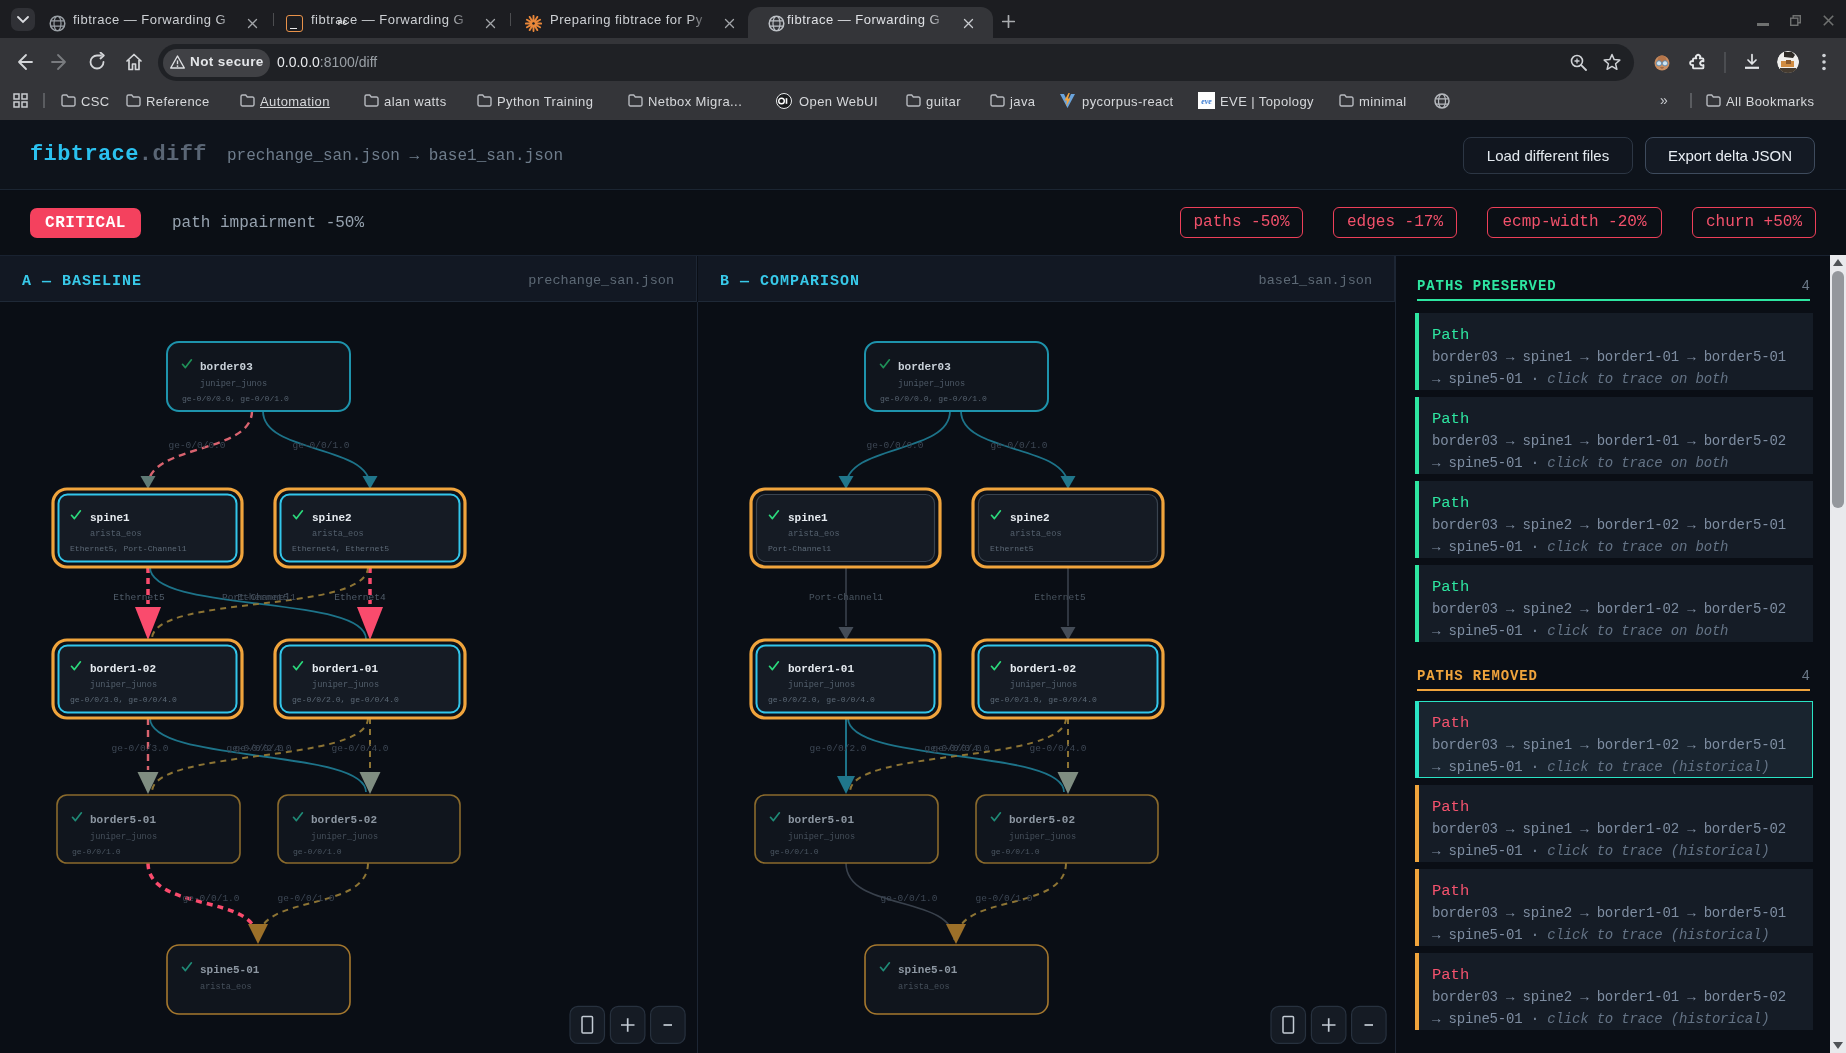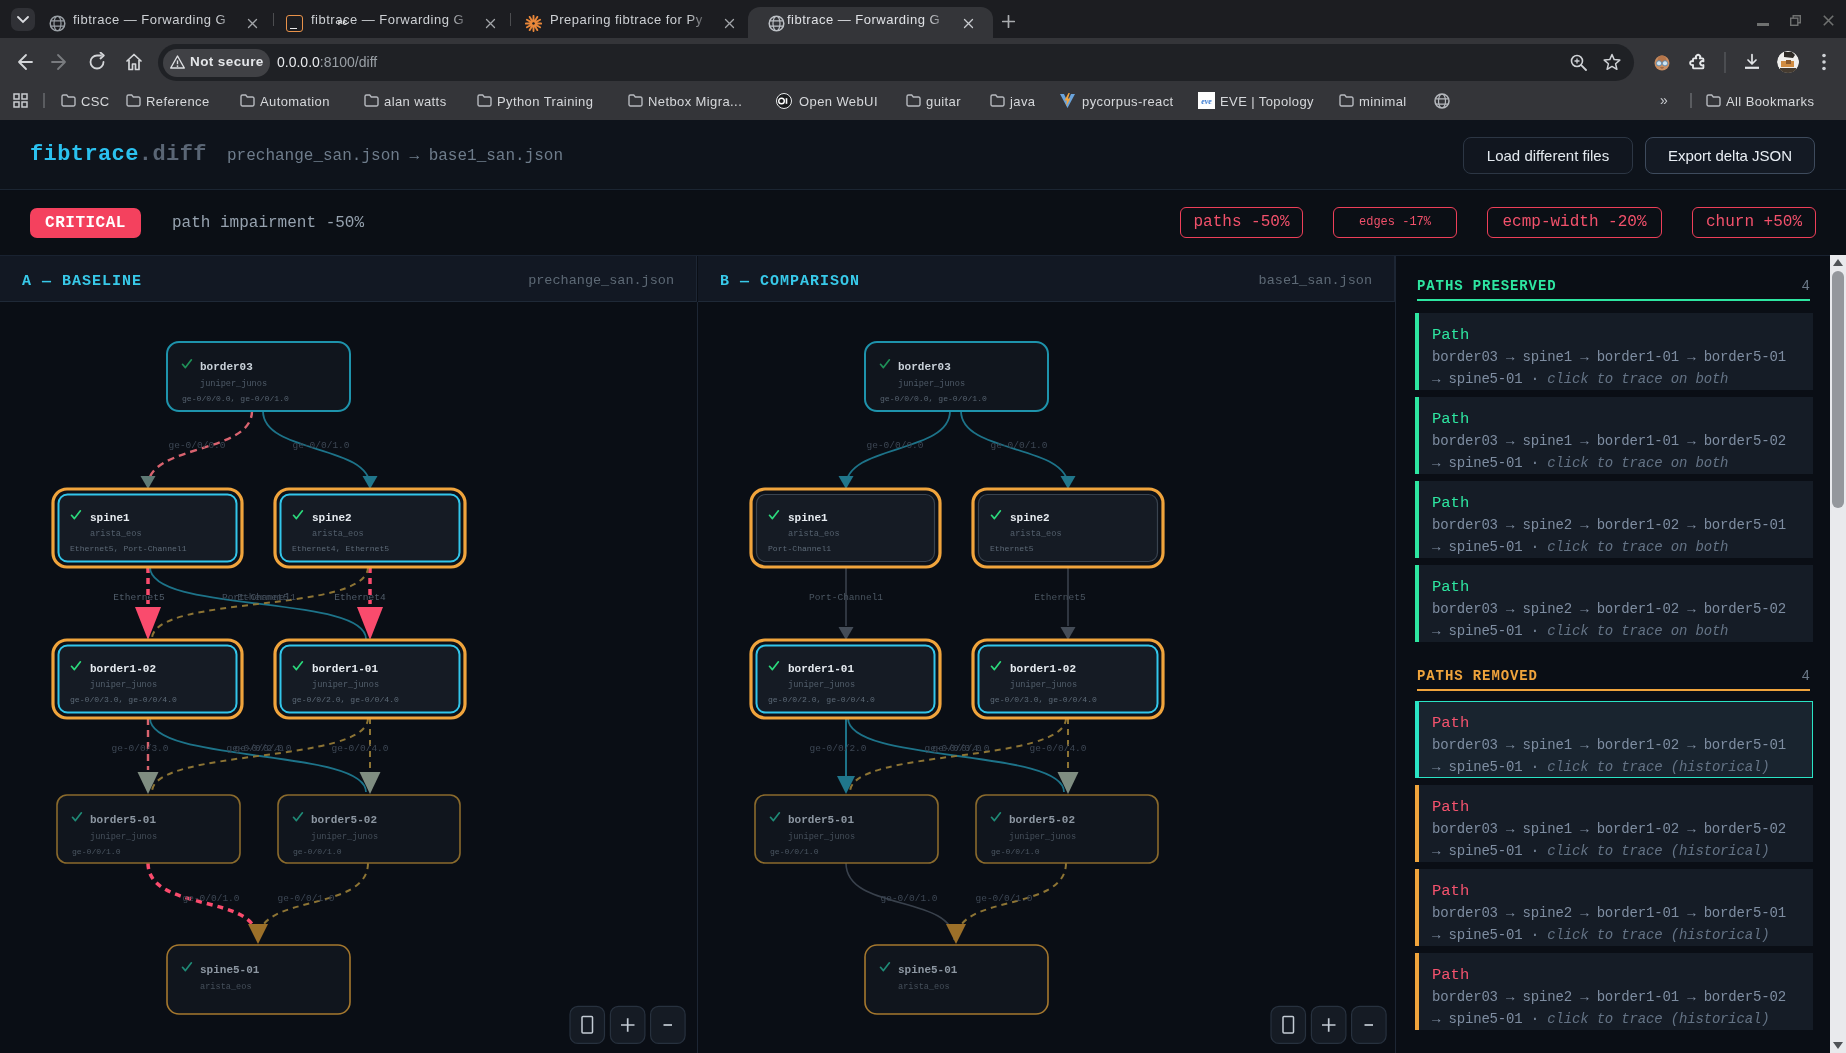--- a/index.html
+++ b/index.html
@@ -149,21 +149,21 @@
       <path d="M1,2.5 a1.5,1.5 0 0 1 1.5,-1.5 h3.2 l1.6,2 h5.2 a1.5,1.5 0 0 1 1.5,1.5 v6 a1.5,1.5 0 0 1 -1.5,1.5 h-10 a1.5,1.5 0 0 1 -1.5,-1.5 z" fill="none" stroke="#b6b9be" stroke-width="1.4"></path>
     </svg>
 <div class="abs" style="left:81px;top:6.5px;font-size:13px;letter-spacing:0.4px;color:#d6d8db;">CSC</div>
 <svg class="abs" style="left:126px;top:7px" width="15" height="13">
       <path d="M1,2.5 a1.5,1.5 0 0 1 1.5,-1.5 h3.2 l1.6,2 h5.2 a1.5,1.5 0 0 1 1.5,1.5 v6 a1.5,1.5 0 0 1 -1.5,1.5 h-10 a1.5,1.5 0 0 1 -1.5,-1.5 z" fill="none" stroke="#b6b9be" stroke-width="1.4"></path>
     </svg>
 <div class="abs" style="left:146px;top:6.5px;font-size:13px;letter-spacing:0.4px;color:#d6d8db;">Reference</div>
 <svg class="abs" style="left:240px;top:7px" width="15" height="13">
       <path d="M1,2.5 a1.5,1.5 0 0 1 1.5,-1.5 h3.2 l1.6,2 h5.2 a1.5,1.5 0 0 1 1.5,1.5 v6 a1.5,1.5 0 0 1 -1.5,1.5 h-10 a1.5,1.5 0 0 1 -1.5,-1.5 z" fill="none" stroke="#b6b9be" stroke-width="1.4"></path>
     </svg>
-<div class="abs" style="left:260px;top:6.5px;font-size:13px;letter-spacing:0.4px;color:#d6d8db;">Automation</div>
+<div class="abs" style="left:260px;top:6.5px;font-size:13px;letter-spacing:0.4px;color:#d6d8db;text-decoration:underline;">Automation</div>
 <svg class="abs" style="left:364px;top:7px" width="15" height="13">
       <path d="M1,2.5 a1.5,1.5 0 0 1 1.5,-1.5 h3.2 l1.6,2 h5.2 a1.5,1.5 0 0 1 1.5,1.5 v6 a1.5,1.5 0 0 1 -1.5,1.5 h-10 a1.5,1.5 0 0 1 -1.5,-1.5 z" fill="none" stroke="#b6b9be" stroke-width="1.4"></path>
     </svg>
 <div class="abs" style="left:384px;top:6.5px;font-size:13px;letter-spacing:0.4px;color:#d6d8db;">alan watts</div>
 <svg class="abs" style="left:477px;top:7px" width="15" height="13">
       <path d="M1,2.5 a1.5,1.5 0 0 1 1.5,-1.5 h3.2 l1.6,2 h5.2 a1.5,1.5 0 0 1 1.5,1.5 v6 a1.5,1.5 0 0 1 -1.5,1.5 h-10 a1.5,1.5 0 0 1 -1.5,-1.5 z" fill="none" stroke="#b6b9be" stroke-width="1.4"></path>
     </svg>
 <div class="abs" style="left:497px;top:6.5px;font-size:13px;letter-spacing:0.4px;color:#d6d8db;">Python Training</div>
 <svg class="abs" style="left:628px;top:7px" width="15" height="13">
       <path d="M1,2.5 a1.5,1.5 0 0 1 1.5,-1.5 h3.2 l1.6,2 h5.2 a1.5,1.5 0 0 1 1.5,1.5 v6 a1.5,1.5 0 0 1 -1.5,1.5 h-10 a1.5,1.5 0 0 1 -1.5,-1.5 z" fill="none" stroke="#b6b9be" stroke-width="1.4"></path>
@@ -219,21 +219,21 @@
 <div class="abs" style="left:0;top:120px;width:1846px;height:70px;background:#0e131b;border-bottom:1px solid #1b2532;">
 <div class="abs mono" style="left:30px;top:22px;font-size:22px;font-weight:bold;letter-spacing:0.4px;color:#2bc1ef;">fibtrace<span style="color:#5a6675;">.diff</span></div>
 <div class="abs mono" style="left:227px;top:27px;font-size:16px;color:#6e7c8b;">prechange_san.json → base1_san.json</div>
 </div>
 <div class="abs" style="left:1463px;top:137px;width:170px;height:37px;background:#11161f;border:1px solid #2c3644;border-radius:8px;color:#e3e9ef;font-size:15px;text-align:center;line-height:35px;">Load different files</div>
 <div class="abs" style="left:1645px;top:137px;width:170px;height:37px;background:#141a24;border:1px solid #3e4b5d;border-radius:8px;color:#e9eef4;font-size:15px;text-align:center;line-height:35px;">Export delta JSON</div>
 <div class="abs" style="left:0;top:191px;width:1846px;height:65px;background:#0b0f15;border-bottom:1px solid #192230;">
 <div class="abs mono" style="left:30px;top:17px;width:111px;height:30px;background:#f4415e;border-radius:7px;color:#ffffff;font-weight:bold;font-size:16px;text-align:center;line-height:30px;letter-spacing:0.5px;">CRITICAL</div>
 <div class="abs mono" style="left:172px;top:23px;font-size:16px;color:#96a2af;">path impairment -50%</div>
 <div class="abs mono" style="left:1180px;top:16px;width:123px;height:31px;border:1.5px solid #ee3f59;border-radius:6px;color:#f2516b;font-size:16px;text-align:center;line-height:29px;">paths -50%</div>
-<div class="abs mono" style="left:1333px;top:16px;width:124px;height:31px;border:1.5px solid #ee3f59;border-radius:6px;color:#f2516b;font-size:12px;text-align:center;line-height:29px;">edges -17%</div>
+<div class="abs mono" style="left:1333px;top:16px;width:124px;height:31px;border:1.5px solid #ee3f59;border-radius:6px;color:#f2516b;font-size:16px;text-align:center;line-height:29px;">edges -17%</div>
 <div class="abs mono" style="left:1487px;top:16px;width:175px;height:31px;border:1.5px solid #ee3f59;border-radius:6px;color:#f2516b;font-size:16px;text-align:center;line-height:29px;">ecmp-width -20%</div>
 <div class="abs mono" style="left:1692px;top:16px;width:124px;height:31px;border:1.5px solid #ee3f59;border-radius:6px;color:#f2516b;font-size:16px;text-align:center;line-height:29px;">churn +50%</div>
 </div>
 <div class="abs" style="left:0px;top:256px;width:697px;height:46px;background:#121823;border-bottom:1px solid #1f2937;border-right:1px solid #1d2634;">
 <div class="abs mono" style="left:22px;top:17px;font-size:15px;font-weight:bold;letter-spacing:1px;color:#38c9e9;">A — BASELINE</div>
 <div class="abs mono" style="right:22px;top:17px;font-size:13.5px;color:#5d6975;">prechange_san.json</div>
 </div>
 <div class="abs" style="left:698px;top:256px;width:697px;height:46px;background:#121823;border-bottom:1px solid #1f2937;border-right:1px solid #1d2634;">
 <div class="abs mono" style="left:22px;top:17px;font-size:15px;font-weight:bold;letter-spacing:1px;color:#38c9e9;">B — COMPARISON</div>
 <div class="abs mono" style="right:22px;top:17px;font-size:13.5px;color:#5d6975;padding-left:41px;">base1_san.json</div>

